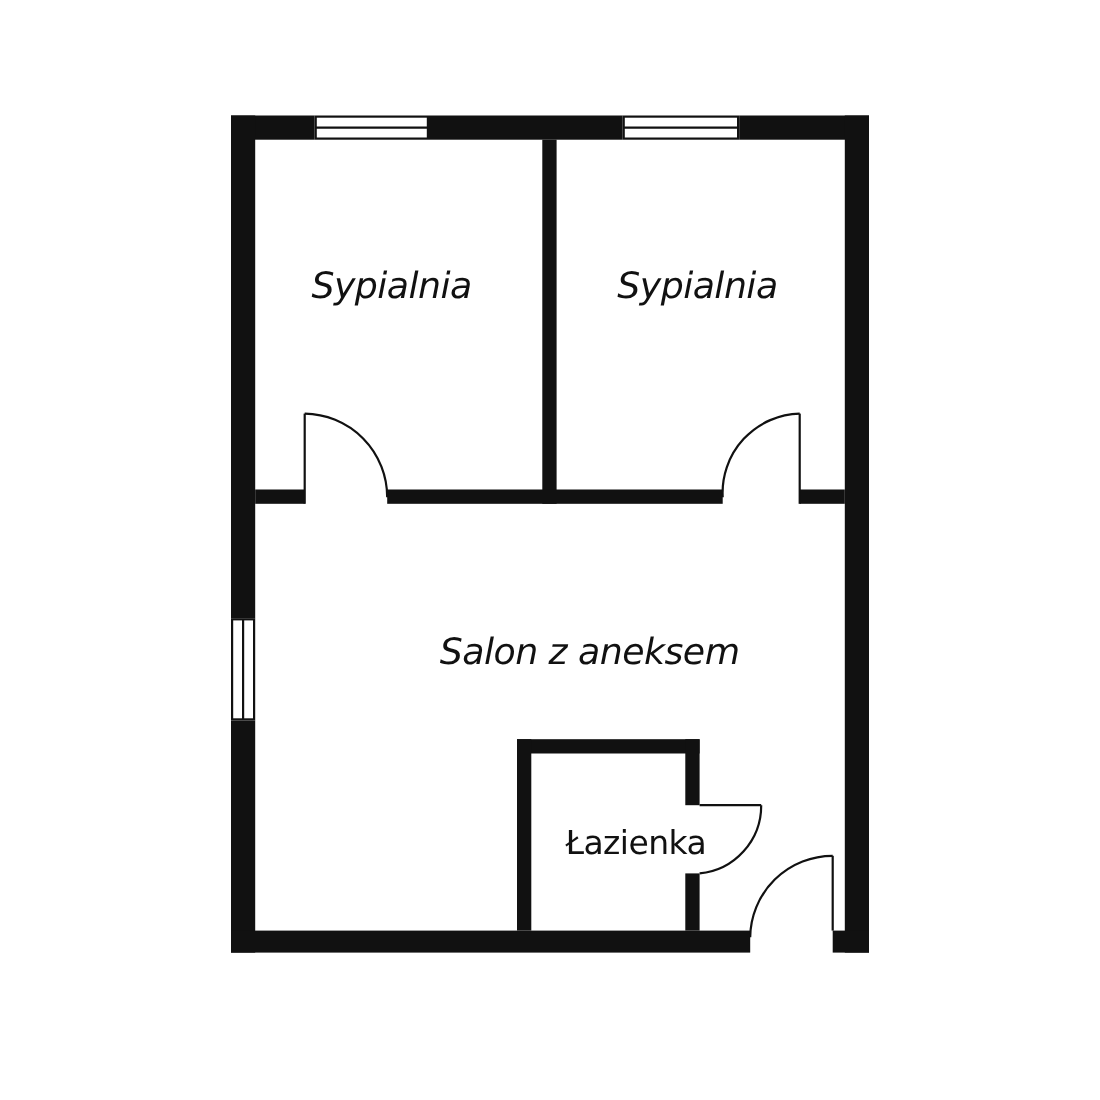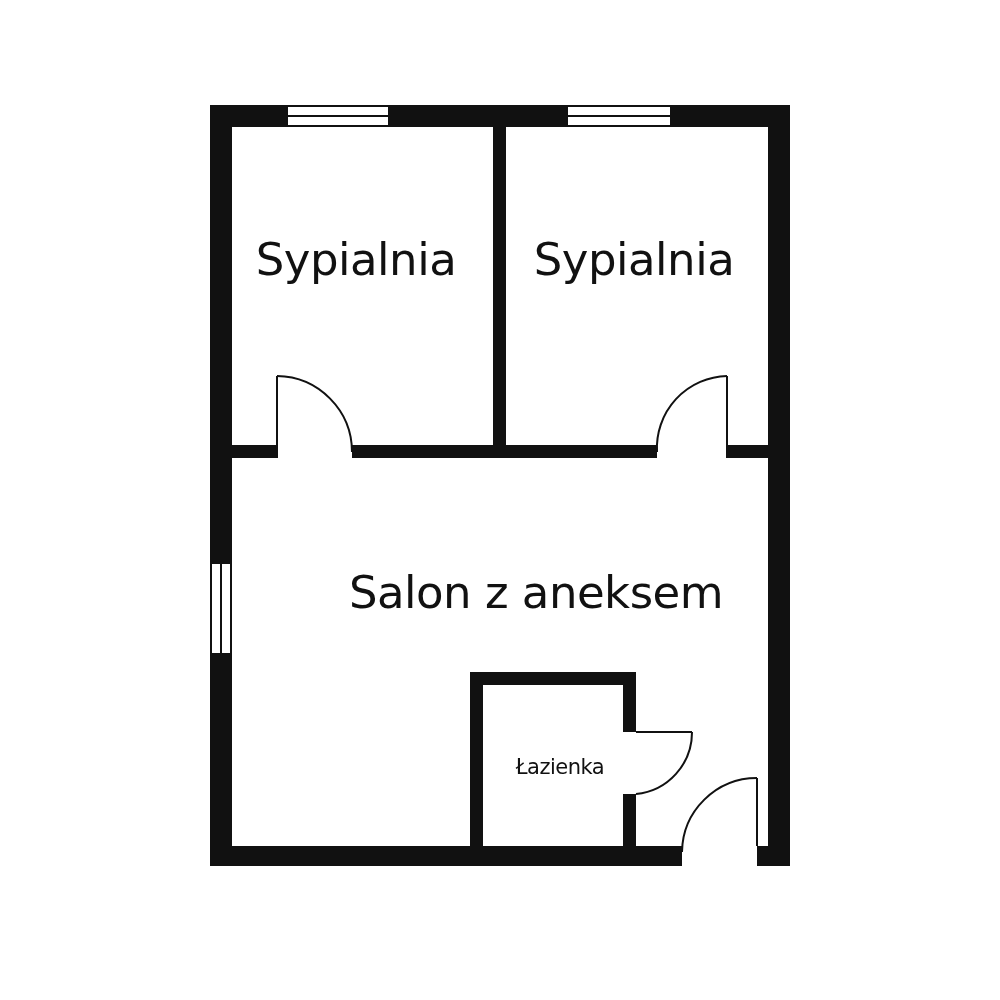--- a/index.html
+++ b/index.html
@@ -6,22 +6,22 @@
   body { width: 1000px; height: 1000px; position: relative; overflow: hidden; }
   #plan { position: absolute; left: 0; top: 0; width: 1000px; height: 1000px; }
   .room-label {
     position: absolute;
     font-family: "DejaVu Sans", "Liberation Sans", sans-serif;
     color: #111111;
     white-space: nowrap;
     transform: translate(-50%, -50%);
     letter-spacing: -0.5px;
   }
-  .lbl-lg { font-size: 45px; }
-  .lbl-sm { font-size: 21px; }
+  .lbl-lg { font-size: 33px; font-style: italic; }
+  .lbl-sm { font-size: 30px; margin-left: 18px; }
 </style>
 </head>
 <body>
 
 <svg id="plan" viewBox="0 0 1000 1000" xmlns="http://www.w3.org/2000/svg">
   <g fill="#111111">
 
     <rect x="210" y="105" width="76" height="22"></rect>
     <rect x="390" y="105" width="176" height="22"></rect>
     <rect x="672" y="105" width="118" height="22"></rect>

